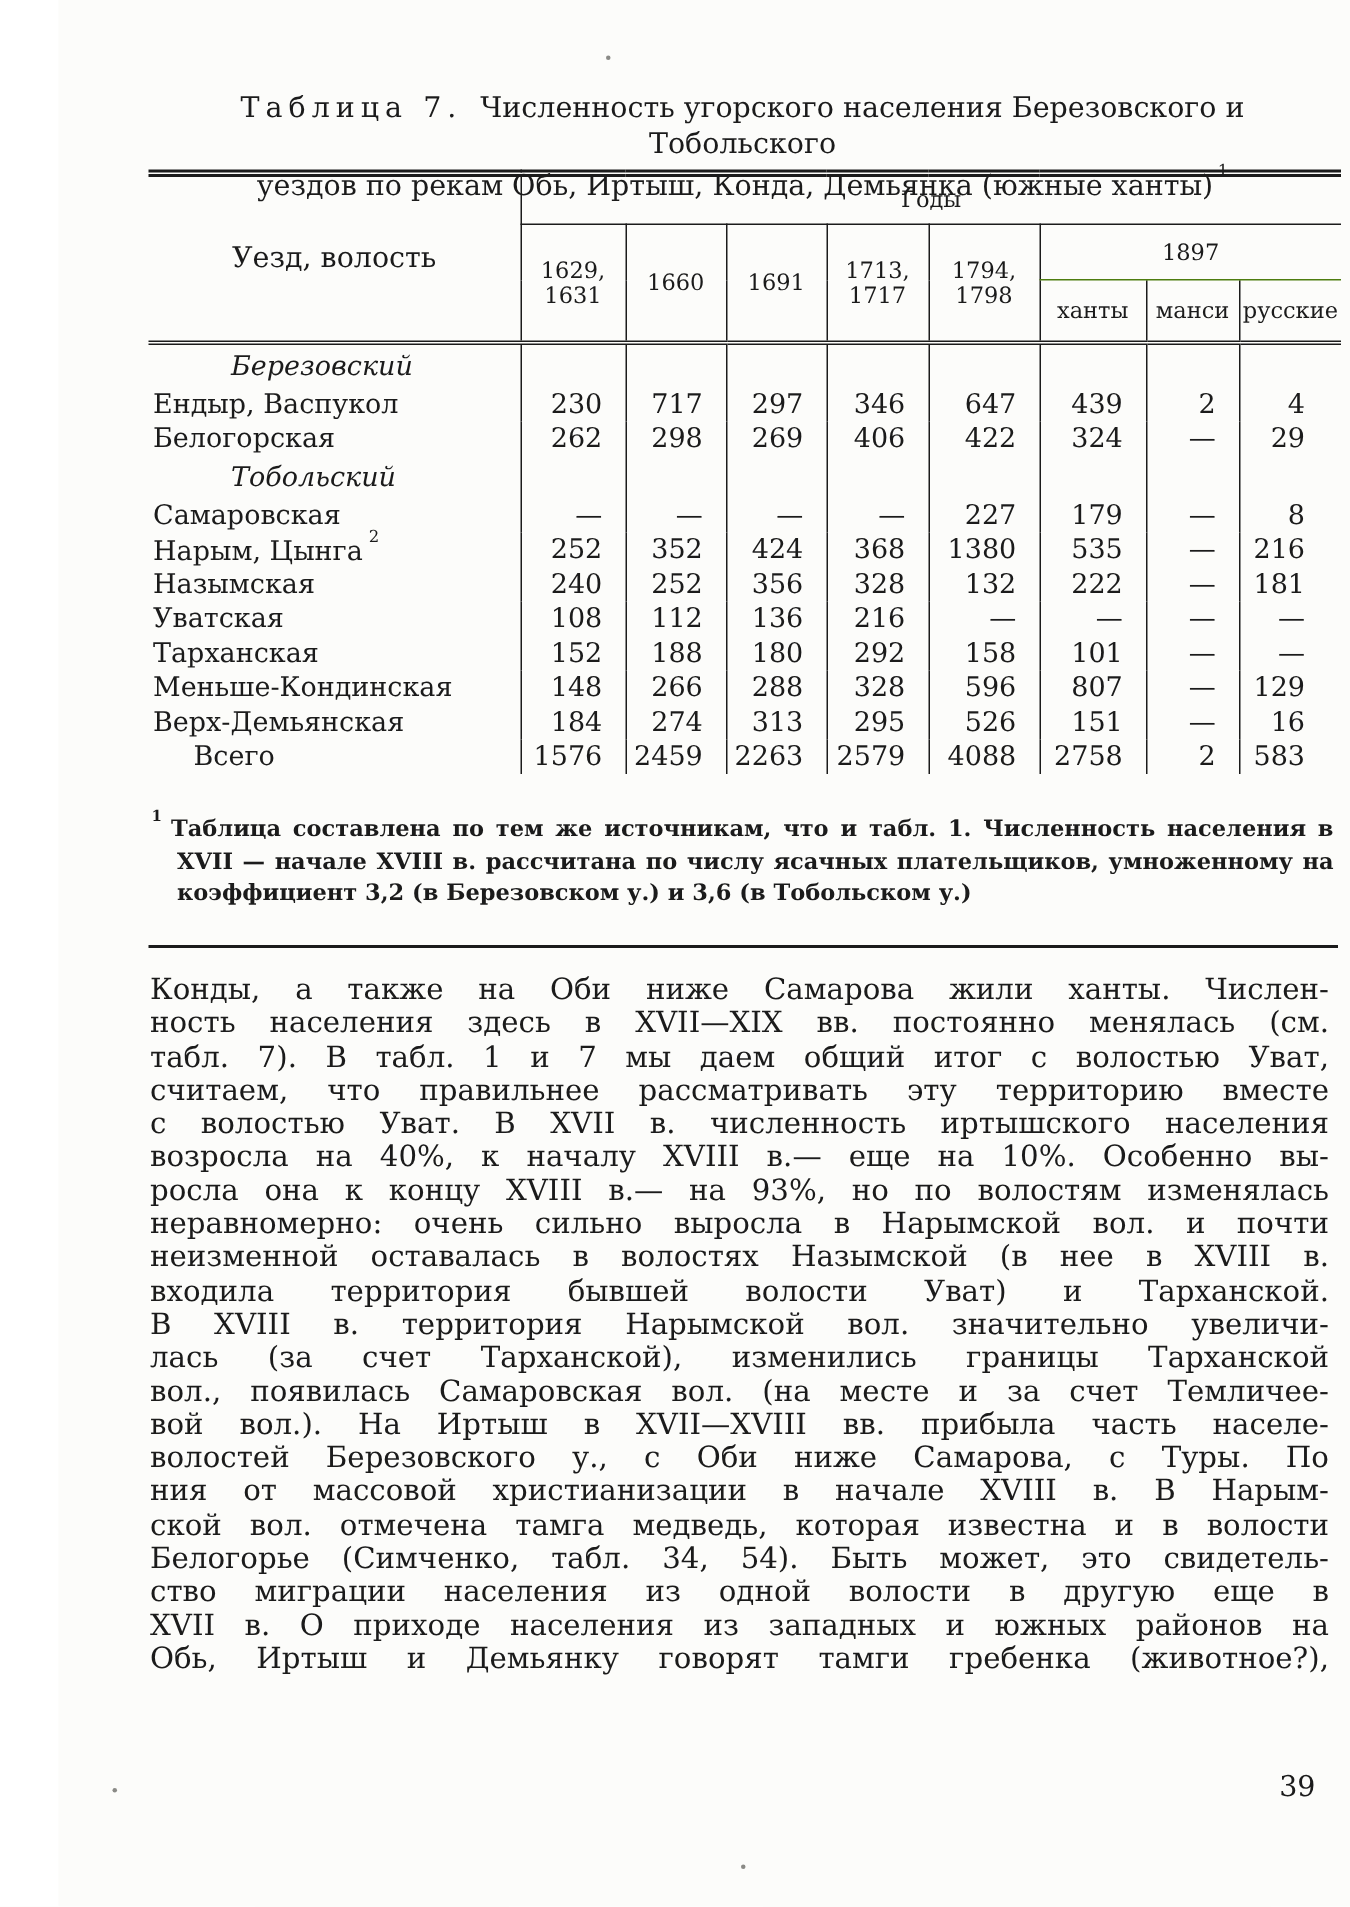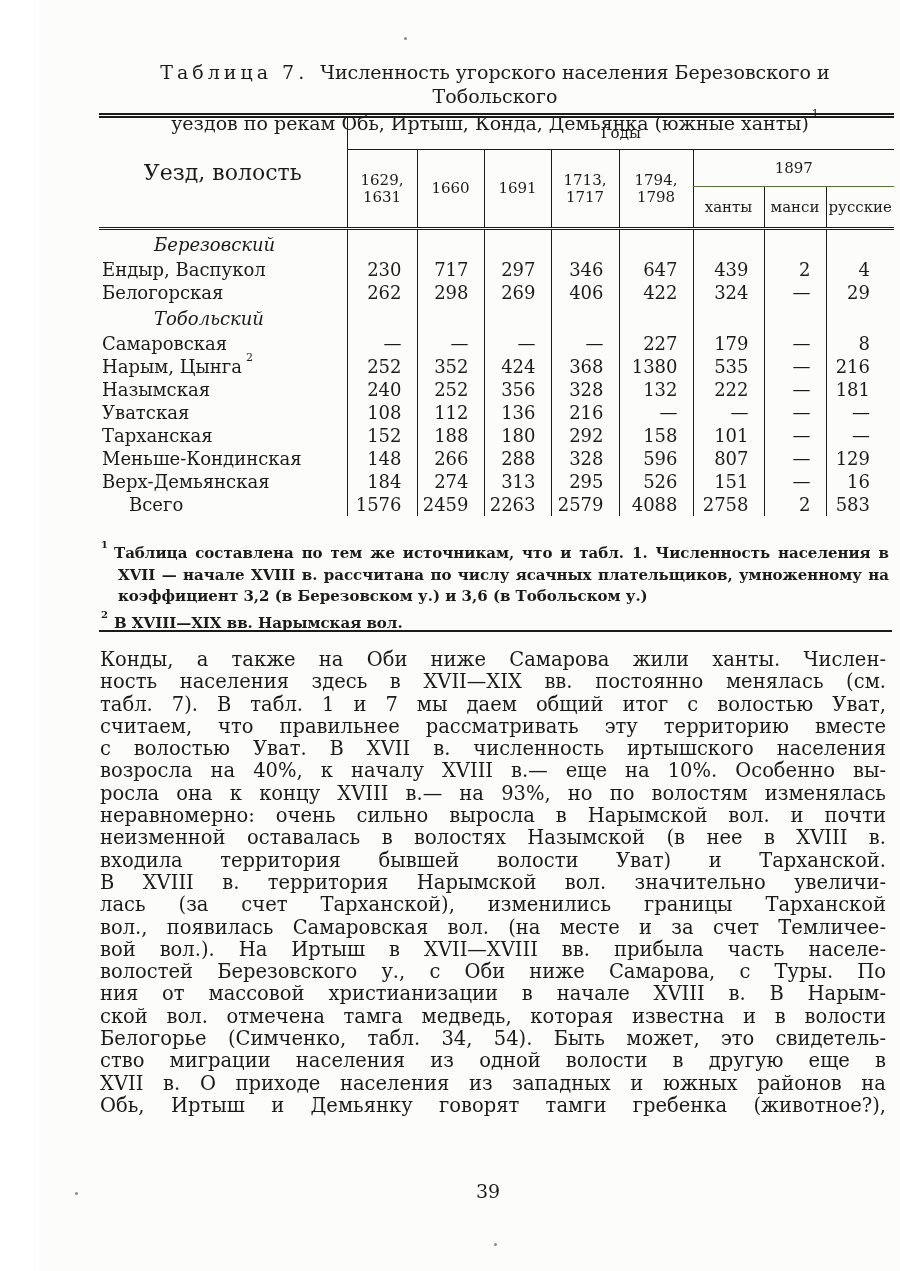--- a/index.html
+++ b/index.html
@@ -10,21 +10,21 @@
   
   .caption{position:absolute;top:60px;left:58px;width:796px;text-align:center;
     font-size:19px;line-height:24px;}
   .cap-label{letter-spacing:4px;margin-right:12px;}
   sup.sup{font-size:11px;position:relative;top:-6px;margin-left:3px;}
   
   .t{position:absolute;top:113px;left:60px;border-collapse:collapse;table-layout:fixed;
      width:795px;border-top:5px double #1b1b1b;}
   .t th,.t td{padding:0;font-weight:normal;}
   .t thead th{font-size:15px;text-align:center;vertical-align:middle;line-height:17px;}
-  .t th.col0{font-size:22px;}
+  .t th.col0{font-size:19px;}
   .t .bl{border-left:1px solid #1b1b1b;}
   .t th.years{height:31px;border-bottom:1px solid #1b1b1b;}
   .t th.y1897{height:36px;border-bottom:1px solid #4d7c0f;}
   .t th.yr{white-space:pre-line;}
   .t th.sub{height:40px;}
   .t thead .hb{border-bottom:3px double #1b1b1b;}
   .t tbody td{font-size:18px;height:23px;vertical-align:middle;}
   .t tbody tr:first-child td{height:30px;}
   .t tbody tr.group td{height:28px;}
   .t td.lbl{padding-left:3px;font-size:18px;}
@@ -40,21 +40,21 @@
   .fl.just{text-align-last:justify;}
   .fl.cont{padding-left:17px;}
   .fl sup{font-size:10px;position:relative;top:-4px;margin-right:6px;}
   
   .sep{position:absolute;top:630px;left:60px;width:793px;border-top:2px solid #1b1b1b;}
   
   .btext{position:absolute;top:649px;left:61px;width:786px;font-size:19.5px;
     line-height:22.3px;}
   .tl{text-align:justify;text-align-last:justify;height:22.3px;overflow:visible;}
   
-  .pagenum{position:absolute;top:1180px;left:60px;width:778px;text-align:center;
+  .pagenum{position:absolute;top:1180px;left:60px;width:778px;text-align:right;
     font-size:19px;}
   
   .speck{position:absolute;width:3px;height:3px;background:#8a8a86;border-radius:50%;}
 </style>
 </head>
 <body>
 
 <div class="page">
 
   <div class="speck" style="left:365px;top:37px;"></div>
@@ -233,21 +233,20 @@
         <td class="val bl">2</td>
         <td class="val bl last">583</td>
       </tr>
     </tbody>
   </table>
 
   <div class="fnotes">
     <div class="fl just"><sup>1</sup><span>Таблица составлена по тем же источникам, что и табл. 1. Численность населения в</span></div>
     <div class="fl just cont">XVII — начале XVIII в. рассчитана по числу ясачных плательщиков, умноженному на</div>
     <div class="fl cont">коэффициент 3,2 (в Березовском у.) и 3,6 (в Тобольском у.)</div>
-    <div class="fl"><sup>2</sup><span>В XVIII—XIX вв. Нарымская вол.</span></div>
   </div>
 
   <div class="sep"></div>
 
   <div class="btext">
     <div class="tl">Конды, а также на Оби ниже Самарова жили ханты. Числен-</div>
     <div class="tl">ность населения здесь в XVII—XIX вв. постоянно менялась (см.</div>
     <div class="tl">табл. 7). В табл. 1 и 7 мы даем общий итог с волостью Уват,</div>
     <div class="tl">считаем, что правильнее рассматривать эту территорию вместе</div>
     <div class="tl">с волостью Уват. В XVII в. численность иртышского населения</div>

